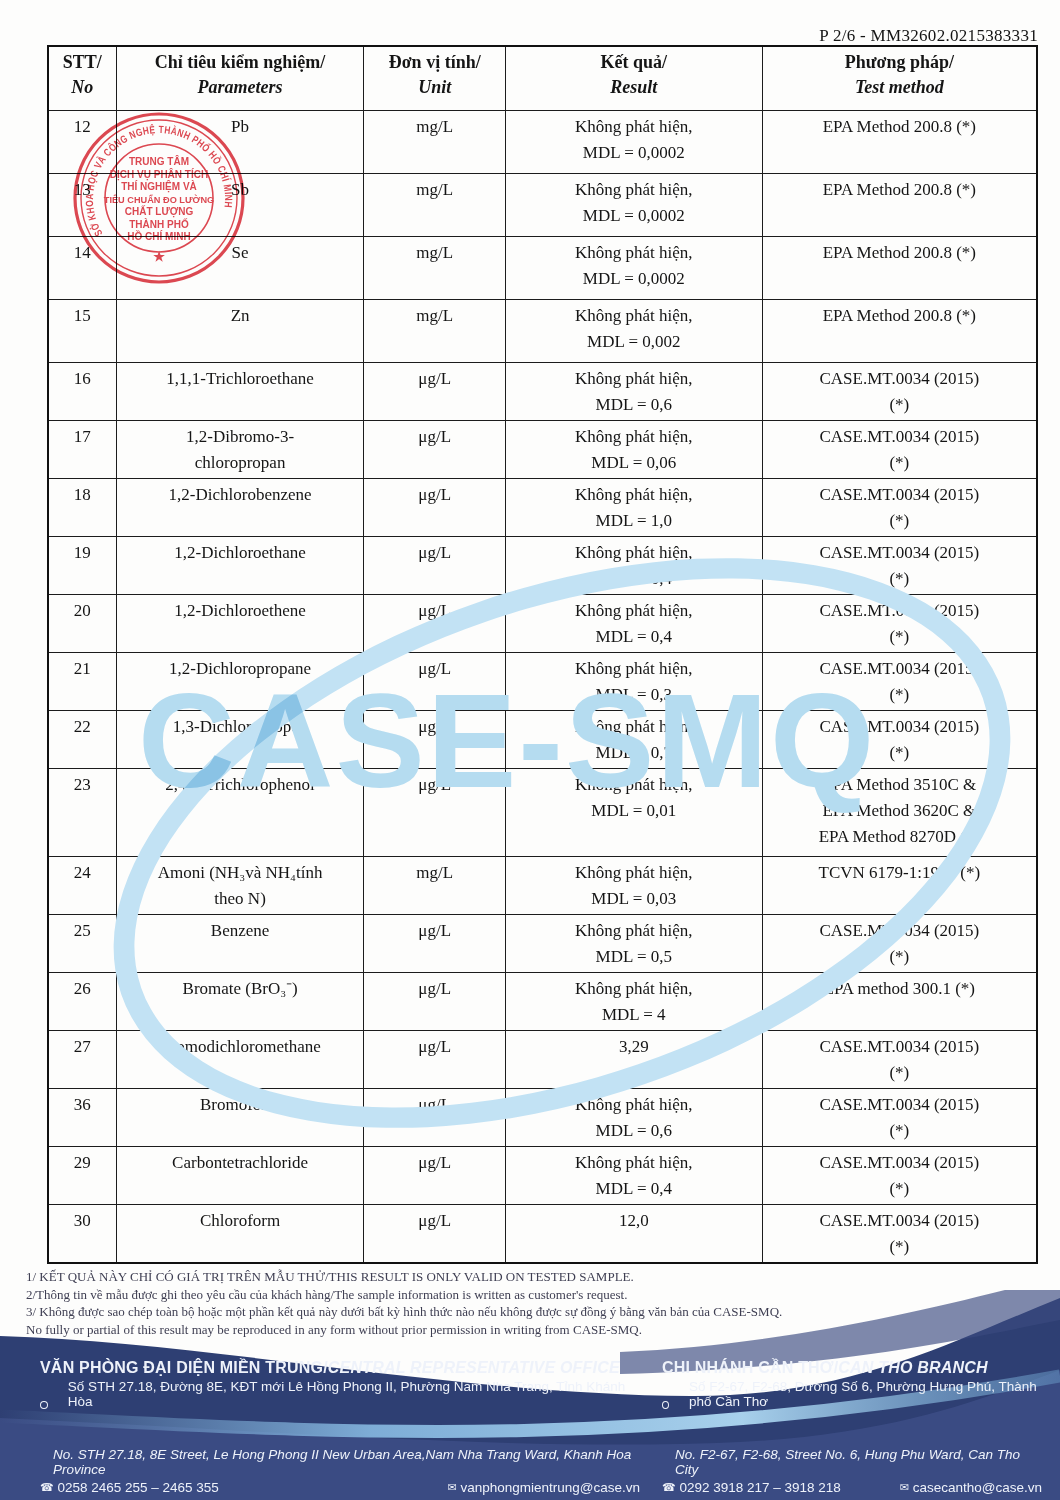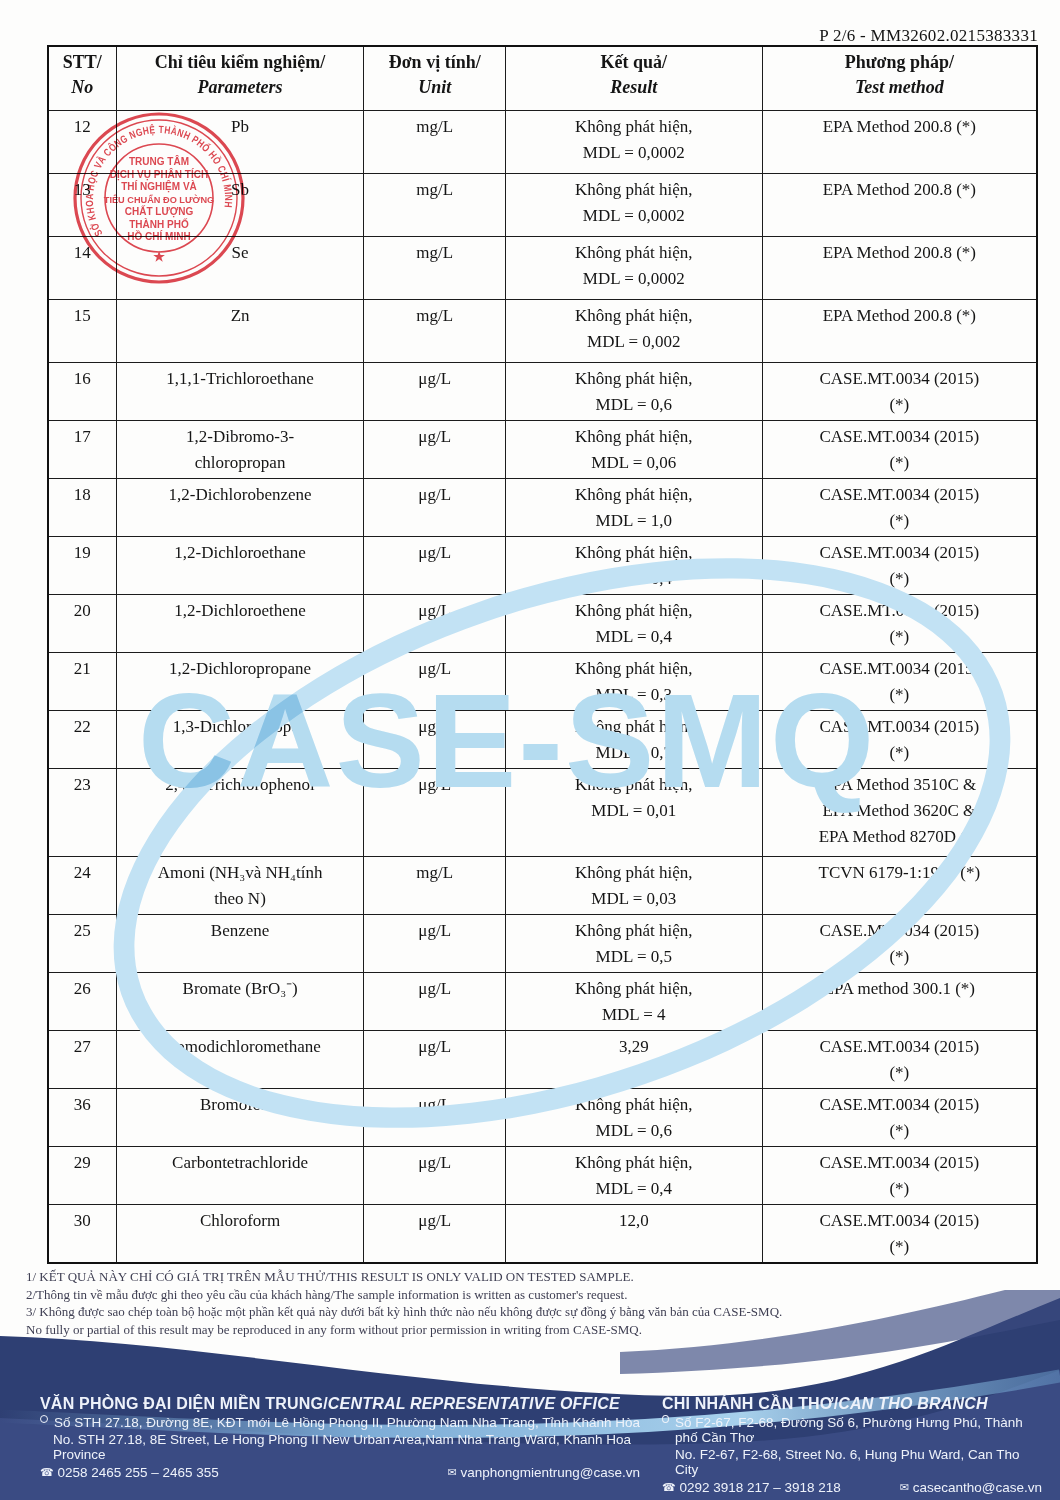--- a/index.html
+++ b/index.html
@@ -45,22 +45,22 @@
          font-size:13px;line-height:17.5px;color:#3e3e52;}
 
   
   .wave{position:absolute;left:0;bottom:0;width:1060px;height:210px;z-index:1;}
   .footer{position:absolute;left:0;bottom:5px;width:1060px;z-index:8;display:flex;justify-content:space-between;
           padding:0 18px 0 40px;box-sizing:border-box;font-family:"Liberation Sans",sans-serif;color:#eef2fa;}
   .f-col{display:flex;flex-direction:column;gap:2px;}
   .f-col.left{width:600px;} .f-col.right{width:380px;}
   .f-title{font-size:16px;font-weight:bold;letter-spacing:.2px;}
   .f-title .en{font-style:italic;}
-  .f-line{font-size:13.5px;display:flex;align-items:flex-start;gap:6px;}
-  .f-line.en{padding-left:13px;}
+  .f-line{font-size:13.5px;display:flex;align-items:flex-end;gap:20px;}
+  .f-line.en{font-style:italic;padding-left:13px;margin-top:36px;}
   .f-contact{display:flex;justify-content:space-between;font-size:13.5px;margin-top:1px;}
   .ic{font-size:11px;display:inline-block;transform:translateY(-1px);}
   .pin{width:6px;height:6px;border:1.6px solid #eef2fa;border-radius:50%;display:inline-block;}
 </style>
 </head>
 <body>
 
 <div class="page">
 
   <div class="ref">P 2/6 - MM32602.0215383331</div>

